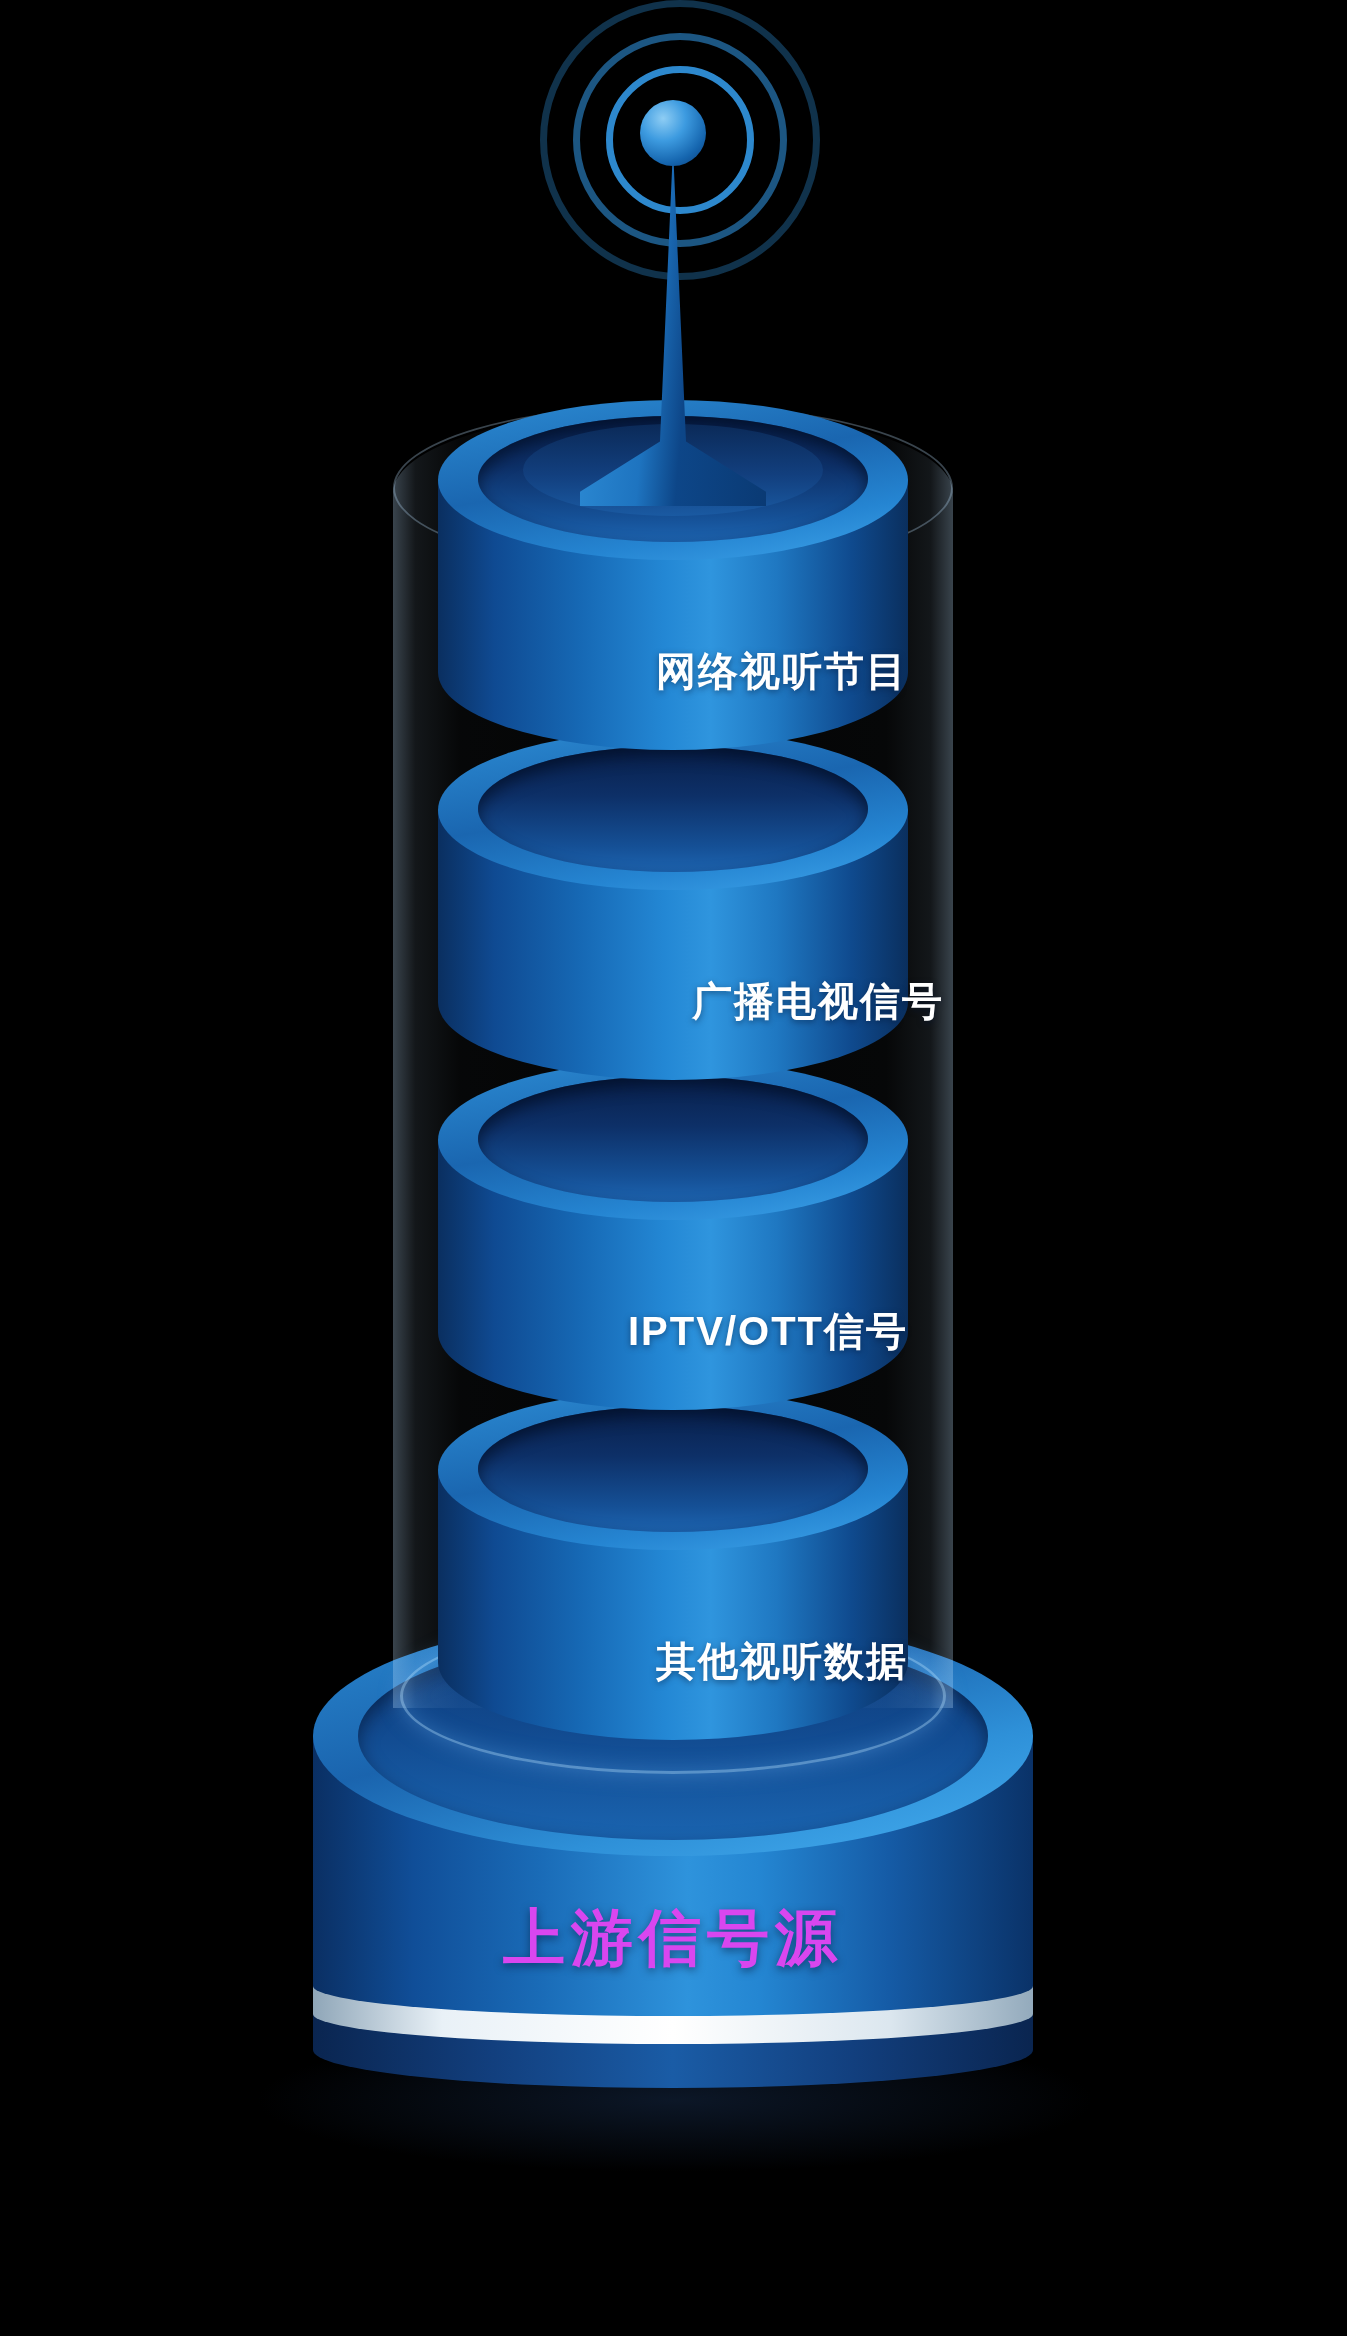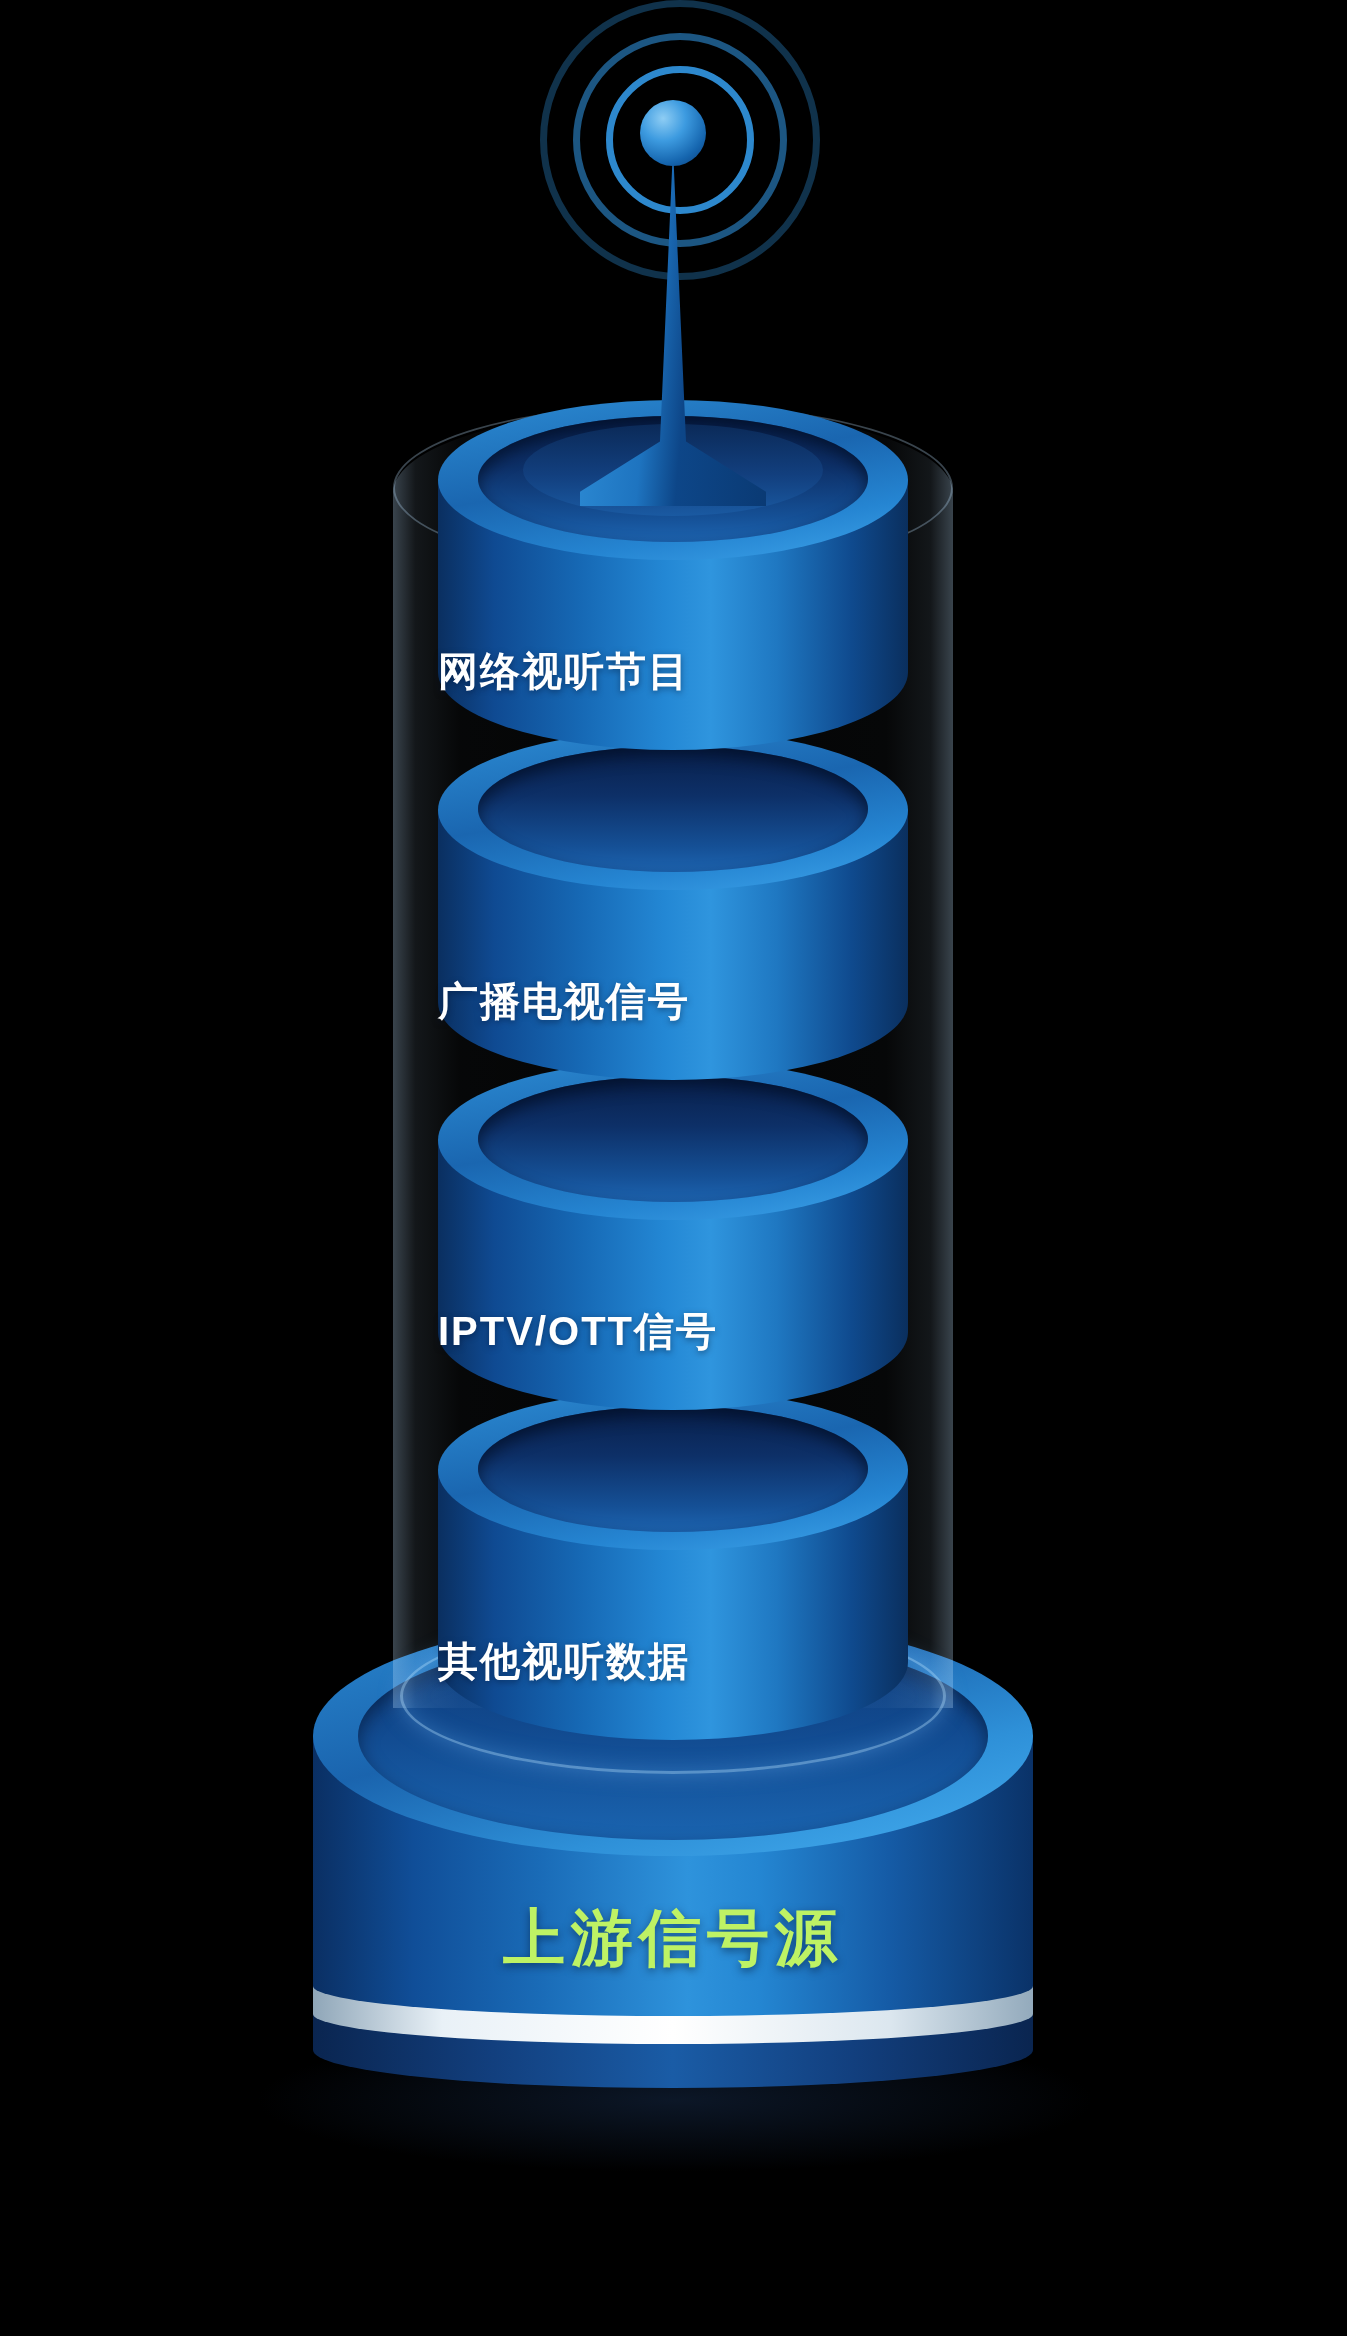--- a/index.html
+++ b/index.html
@@ -49,21 +49,21 @@
     position:absolute;left:0;top:0;width:470px;height:160px;border-radius:50%;
     background:linear-gradient(170deg,#2c8cd4 0%,#1a66b0 45%,#2585d2 75%,#3ea4ea 100%);
   }
   .seg .hole{
     position:absolute;left:40px;top:16px;width:390px;height:126px;border-radius:50%;
     background:linear-gradient(180deg,#081f4a 0%,#0d3068 40%,#155096 80%,#1d64b0 100%);
     box-shadow:inset 0 8px 16px rgba(0,10,30,0.65);
   }
   .seg .label{
     position:absolute;left:0;top:246px;width:100%;height:50px;line-height:50px;
-    text-align:left;color:#ffffff;font-size:40px;font-weight:bold;letter-spacing:2px;
+    text-align:right;color:#ffffff;font-size:40px;font-weight:bold;letter-spacing:2px;
     z-index:3;text-shadow:0 2px 6px rgba(0,20,50,0.5);
   }
   
   .ring{position:absolute;border-radius:50%;border:7px solid #2f8fd8;z-index:44;}
   .ring-inner {left:606px;top:66px;width:134px;height:134px;opacity:0.95;}
   .ring-middle{left:573px;top:33px;width:200px;height:200px;opacity:0.60;}
   .ring-outer {left:540px;top:0px;width:266px;height:266px;opacity:0.35;}
   .cone-base{
     position:absolute;left:523px;top:424px;width:300px;height:92px;border-radius:50%;
     background:linear-gradient(180deg,#0b2a58 0%,#123f7e 55%,#1a5aa2 100%);z-index:45;
@@ -100,21 +100,21 @@
     position:absolute;left:0;top:0;width:720px;height:240px;border-radius:50%;z-index:4;
     background:linear-gradient(165deg,#2a88d0 0%,#1a64ae 40%,#2e90d8 70%,#45aef0 100%);
   }
   .base .top-inner{
     position:absolute;left:45px;top:16px;width:630px;height:208px;border-radius:50%;z-index:5;
     background:linear-gradient(180deg,#0d3a78 0%,#11498e 45%,#1a64b0 100%);
     box-shadow:inset 0 8px 18px rgba(0,10,30,0.5);
   }
   .base .label{
     position:absolute;left:0;top:284px;width:100%;height:76px;line-height:76px;z-index:6;
-    text-align:center;color:#bef264;font-size:62px;font-weight:bold;letter-spacing:6px;
+    text-align:center;color:#d946ef;font-size:62px;font-weight:bold;letter-spacing:6px;
     text-shadow:0 3px 8px rgba(0,20,50,0.55);
   }
 </style>
 </head>
 <body>
 
 <div class="canvas">
 
   <div class="ground-shadow"></div>
 

